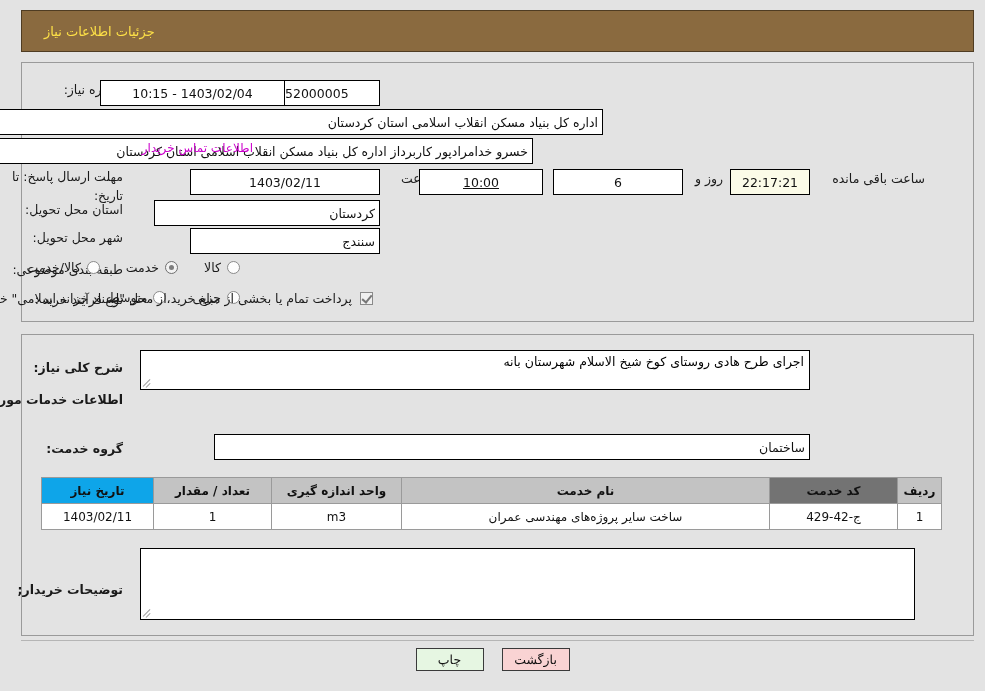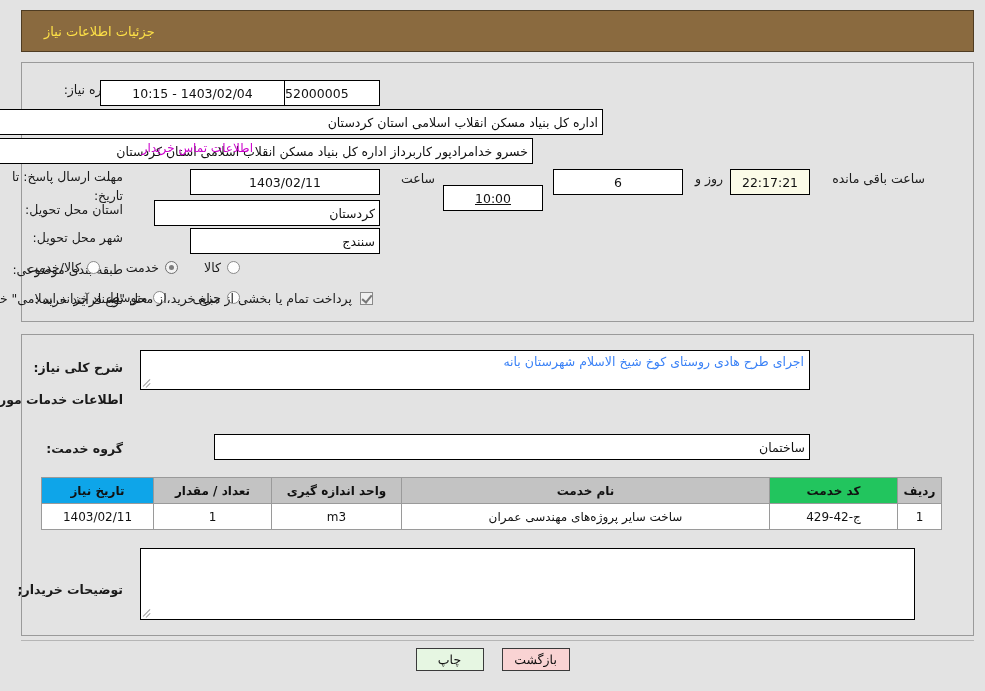--- a/index.html
+++ b/index.html
@@ -155,21 +155,21 @@
     transform: rotate(40deg);
   }
   .opt { display: flex; align-items: center; gap: 6px; margin-left: 26px; }
   .opt .lbl { font-size: 12.5px; }
 
   
   .ta {
     background: #ffffff;
     border: 1px solid #000000;
     font-size: 12.5px;
-    color: #3b82f6;
+    color: #000000;
     padding: 3px 5px;
     position: relative;
     overflow: hidden;
     line-height: 16px;
   }
   .ta .grip {
     position: absolute;
     left: 2px; bottom: 1px;
     width: 10px; height: 10px;
   }
@@ -272,21 +272,21 @@
   <div class="fld right" style="position:absolute; right:452px; top:138px; width:682px;">خسرو خدامرادپور کاربرداز اداره کل بنیاد مسکن انقلاب اسلامی استان کردستان</div>
   <a class="link" style="position: absolute; right: 732px; top: 141px; color: rgb(204, 0, 204);">اطلاعات تماس خریدار</a>
 
   <div class="row" style="right:862px; top:166px; width:120px; display:block; white-space:normal; text-align:right;">
     <span class="lbl">مهلت ارسال پاسخ: تا تاریخ:</span>
   </div>
   <div class="fld center" style="position:absolute; right:605px; top:169px; width:190px;">1403/02/11</div>
   <div class="row" style="right:550px; top:171px;">
     <span class="lbl">ساعت</span>
   </div>
-  <div class="fld center" style="position:absolute; right:442px; top:185px; width:100px;text-decoration:underline;">10:00</div>
+  <div class="fld center" style="position:absolute; right:442px; top:169px; width:124px;text-decoration:underline;">10:00</div>
   <div class="fld center" style="position:absolute; right:302px; top:169px; width:130px;">6</div>
   <div class="row" style="right:262px; top:171px;">
     <span class="lbl">روز و</span>
   </div>
   <div class="fld center cream" style="position: absolute; right: 175px; top: 169px; width: 80px; background: rgb(251, 251, 232);">22:17:21</div>
   <div class="row" style="right:60px; top:171px;">
     <span class="lbl">ساعت باقی مانده</span>
   </div>
 
   <div class="row" style="right:862px; top:202px;">
@@ -354,21 +354,21 @@
 
   <div class="row" style="right:862px; top:441px;">
     <span class="lbl b">گروه خدمت:</span>
   </div>
   <div class="fld right" style="position:absolute; right:175px; top:434px; width:596px; height:24px;">ساختمان</div>
 
   <table class="grid" id="need-table" style="right:43px; top:477px; width:900px;">
     <thead>
       <tr>
         <th style="width: 44px; background: rgb(195, 195, 195);">ردیف</th>
-        <th style="width: 128px; background: #22c55e;">کد خدمت</th>
+        <th style="width: 128px; background: #737373;">کد خدمت</th>
         <th style="width: 368px; background: rgb(195, 195, 195);">نام خدمت</th>
         <th style="width: 130px; background: rgb(195, 195, 195);">واحد اندازه گیری</th>
         <th style="width: 118px; background: rgb(195, 195, 195);">تعداد / مقدار</th>
         <th style="width: 112px; background: #0ea5e9;">تاریخ نیاز</th>
       </tr>
     </thead>
     <tbody>
       <tr>
         <td>1</td>
         <td>ج-42-429</td>

